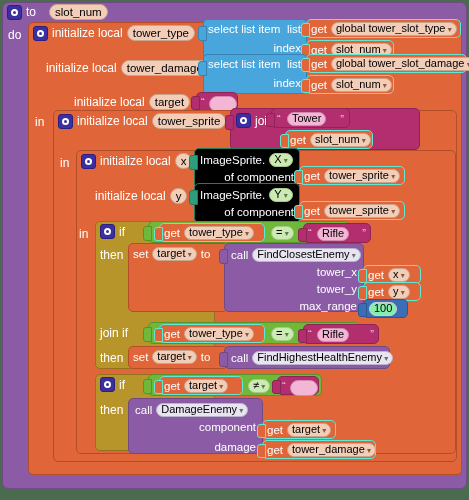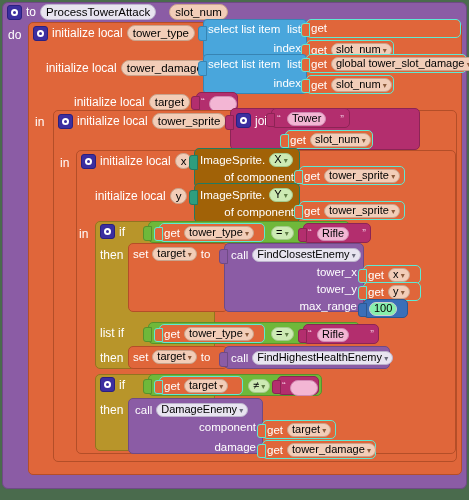--- a/index.html
+++ b/index.html
@@ -18,21 +18,21 @@
   .blk{position:absolute;box-sizing:border-box;border-radius:5px;}
   .lbl{white-space:nowrap;line-height:1;}
 
   
   .c-proc   {background:#8b5ca5;border:1px solid #6f4a85;}
   .c-local  {background:#e0663a;border:1px solid #b44e28;}
   .c-list   {background:#49a6dc;border:1px solid #3784b3;}
   .c-var    {background:#e0663a;border:1px solid #5eead4;}
   .c-text   {background:#b32e6e;border:1px solid #8c2455;}
   .c-join   {background:#b32e6e;border:1px solid #8c2455;}
-  .c-comp   {background:#a16207;border:1px solid #237a61;}
+  .c-comp   {background:#000000;border:1px solid #237a61;}
   .c-ctrl   {background:#b8952a;border:1px solid #927420;}
   .c-logic  {background:#6fb83a;border:1px solid #57922c;}
   .c-math   {background:#3a6fb8;border:1px solid #2d5790;}
   .c-call   {background:#8b5ca5;border:1px solid #6f4a85;}
 
   
   .field{
     display:inline-block;background:#f2cdb8;color:#000;
     border:1px solid #c9a38c;border-radius:8px;
     padding:1px 5px;line-height:1.05;font-size:11.5px;white-space:nowrap;
@@ -82,21 +82,20 @@
 </head>
 <body>
 
 <div id="stage">
 
   <div class="blk c-proc" style="left:2px;top:2px;width:465px;height:487px;border-radius:6px;"></div>
 
   <div class="row" style="left:7px;top:4px;">
     <span class="gear"></span>
     <span class="txt lbl">to</span>
-    <span class="field white">ProcessTowerAttack</span>
     <span class="field" style="margin-left:9px;">slot_num</span>
   </div>
   <div class="txt lbl" style="position:absolute;left:8px;top:29px;">do</div>
 
   <div class="blk c-local" style="left:28px;top:22px;width:434px;height:453px;"></div>
 
   <div class="row" style="left:33px;top:25px;">
     <span class="gear"></span>
     <span class="txt lbl">initialize local</span>
     <span class="field">tower_type</span>
@@ -118,20 +117,21 @@
   <div class="blk c-list" style="left:203px;top:19px;width:104px;height:40px;border-radius:4px;">
     <span class="plug c-list"></span>
     <div class="txt sm lbl" style="position:absolute;left:4px;top:4px;">select list item</div>
     <div class="txt sm lbl" style="position:absolute;right:5px;top:4px;">list</div>
     <div class="txt sm lbl" style="position:absolute;right:5px;top:23px;">index</div>
   </div>
   <div class="blk c-var" style="left:306px;top:19px;width:155px;height:19px;">
     <span class="plug c-var" style="top:3px;height:12px;"></span>
     <div class="row" style="left:4px;top:2px;">
       <span class="txt sm">get</span>
+      <span class="field drop mini">global tower_slot_type</span>
     </div>
   </div>
   <div class="blk c-var" style="left:306px;top:40px;width:88px;height:19px;">
     <span class="plug c-var" style="top:3px;height:12px;"></span>
     <div class="row" style="left:4px;top:2px;">
       <span class="txt sm">get</span>
       <span class="field drop mini">slot_num</span>
     </div>
   </div>
 
@@ -293,21 +293,21 @@
     <div class="row" style="left:4px;top:2px;">
       <span class="txt sm">get</span>
       <span class="field drop mini">y</span>
     </div>
   </div>
   <div class="blk c-math" style="left:363px;top:299px;width:45px;height:19px;">
     <span class="plug c-math" style="top:3px;height:12px;"></span>
     <span class="field num mini" style="position:absolute;left:5px;top:2px;">100</span>
   </div>
 
-  <div class="txt lbl" style="position:absolute;left:100px;top:327px;">list if</div>
+  <div class="txt lbl" style="position:absolute;left:100px;top:327px;">join if</div>
   <div class="blk c-logic" style="left:148px;top:322px;width:212px;height:22px;">
     <span class="plug c-logic" style="top:4px;height:13px;"></span>
   </div>
   <div class="blk c-var" style="left:159px;top:324px;width:106px;height:19px;">
     <span class="plug c-var" style="top:3px;height:12px;"></span>
     <div class="row" style="left:4px;top:2px;">
       <span class="txt sm">get</span>
       <span class="field drop mini">tower_type</span>
     </div>
   </div>

